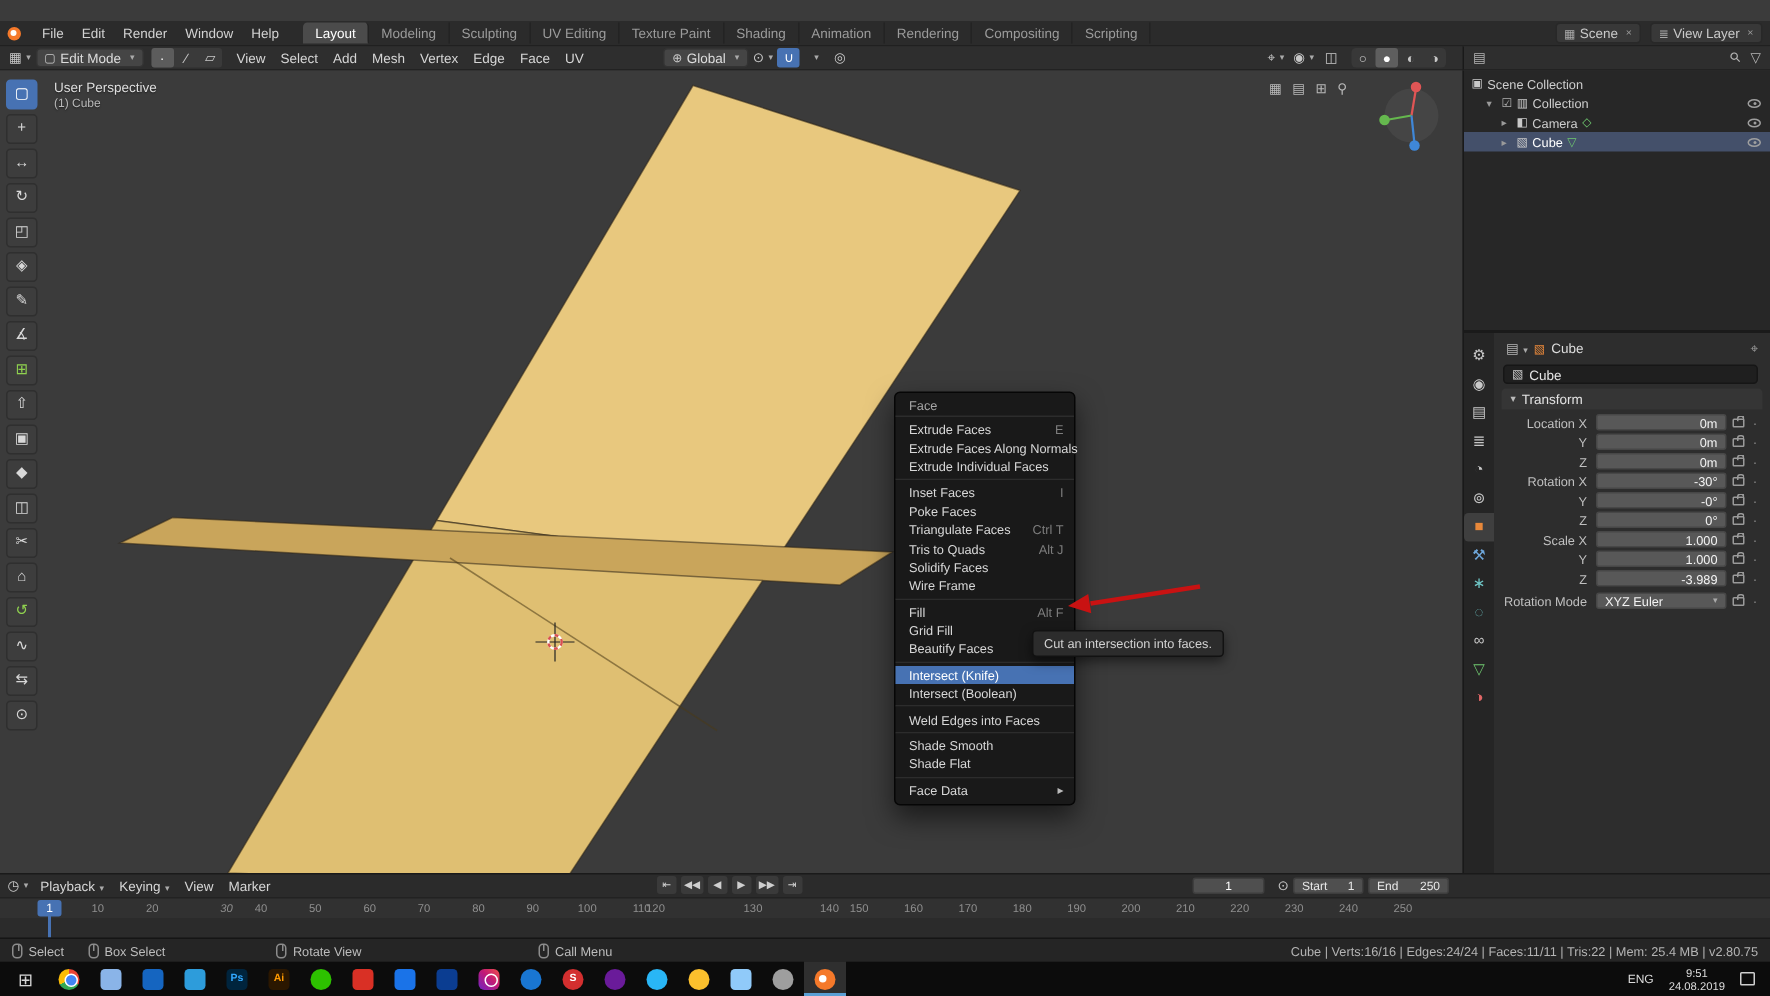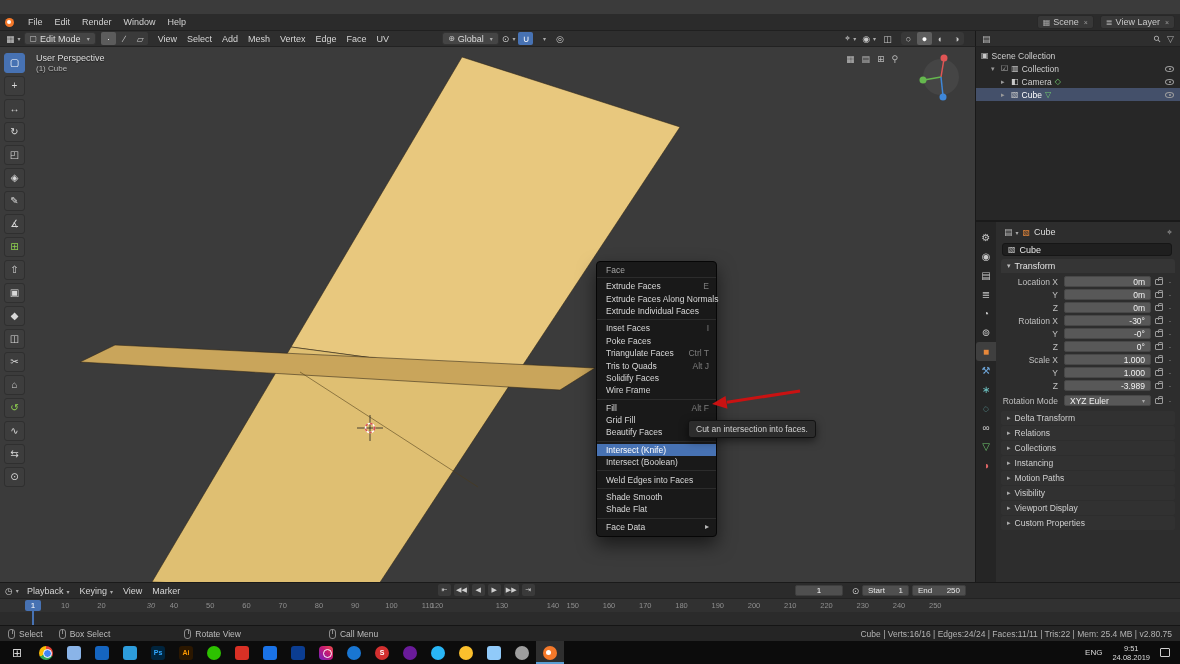--- a/index.html
+++ b/index.html
@@ -141,21 +141,21 @@
 .ruler{position:relative;height:14px;background:#313131;border-top:1px solid #222;}
 .tick{position:absolute;top:2px;transform:translateX(-50%);color:#8f8f8f;font-size:7.5px;}
 .cf-tab{position:absolute;left:25px;top:1px;width:16px;height:11px;background:var(--accent);border-radius:2px;color:#fff;font-size:8px;display:flex;align-items:center;justify-content:center;}
 .cf-line{position:absolute;left:32px;top:27px;width:2px;height:16px;background:var(--accent);}
 
 
 .statusbar{position:absolute;left:0;top:625px;width:1180px;height:16px;background:#252525;border-top:1px solid #151515;display:flex;align-items:center;padding:0 8px;font-size:8.5px;color:#bdbdbd;}
 .sb-left{display:flex;align-items:center;gap:16px;}
 .sb-item{display:flex;align-items:center;}
 .sb-item:nth-child(3){margin-left:58px;}
-.sb-item:nth-child(4){margin-left:72px;text-align:right;}
+.sb-item:nth-child(4){margin-left:102px;text-align:right;}
 .mouse{width:7px;height:10px;border:1px solid #8c8c8c;border-radius:3px;display:inline-block;position:relative;margin-right:4px;}
 .mouse::before{content:"";position:absolute;left:50%;top:0;width:1px;height:4px;background:#8c8c8c;}
 .sb-right{margin-left:auto;color:#b4b4b4;}
 
 
 .taskbar{position:absolute;left:0;top:641px;width:1180px;height:23px;background:#0c0c0c;display:flex;align-items:center;padding:0 2px;}
 .tb-start{width:30px;height:23px;display:flex;align-items:center;justify-content:center;}
 .start-glyph{font-size:12px;color:#d5d5d5;line-height:1;}
 .tb-apps{display:flex;align-items:center;}
 .tb-app{width:28px;height:23px;display:flex;align-items:center;justify-content:center;}
@@ -178,20 +178,32 @@
 
 
   <nav class="menubar" data-name="menubar">
     <span class="blogo" data-name="blender-menu-icon"></span>
     <div class="main-menus" data-name="main-menus">
         <span class="menu-item" data-name="menu-file">File</span>
         <span class="menu-item" data-name="menu-edit">Edit</span>
         <span class="menu-item" data-name="menu-render">Render</span>
         <span class="menu-item" data-name="menu-window">Window</span>
         <span class="menu-item" data-name="menu-help">Help</span>
+      </div>
+    <div class="workspaces" data-name="workspace-tabs">
+        <span class="ws-tab active" data-name="workspace-tab-layout">Layout</span>
+        <span class="ws-tab" data-name="workspace-tab-modeling">Modeling</span>
+        <span class="ws-tab" data-name="workspace-tab-sculpting">Sculpting</span>
+        <span class="ws-tab" data-name="workspace-tab-uv-editing">UV Editing</span>
+        <span class="ws-tab" data-name="workspace-tab-texture-paint">Texture Paint</span>
+        <span class="ws-tab" data-name="workspace-tab-shading">Shading</span>
+        <span class="ws-tab" data-name="workspace-tab-animation">Animation</span>
+        <span class="ws-tab" data-name="workspace-tab-rendering">Rendering</span>
+        <span class="ws-tab" data-name="workspace-tab-compositing">Compositing</span>
+        <span class="ws-tab" data-name="workspace-tab-scripting">Scripting</span>
       </div>
     <div class="mb-right" data-name="menubar-right">
       <div class="widget" data-name="scene-selector">
         <span class="wicon" data-name="scene-icon">▦</span>
         <span data-name="scene-label">Scene</span>
         <span class="wclose" data-name="scene-unlink-icon">×</span>
       </div>
       <div class="widget" data-name="view-layer-selector">
         <span class="wicon" data-name="view-layer-icon">≣</span>
         <span data-name="view-layer-label">View Layer</span>
@@ -576,30 +588,20 @@
               </div>
             </div>
           <div class="prow rm" data-name="rotation-mode-row">
             <span class="plabel" data-name="rotation-mode-label">Rotation Mode</span>
             <span class="pfield dd caretd" data-name="rotation-mode-dropdown">
               <span data-name="rotation-mode-value">XYZ Euler</span>
             </span>
             <span class="plock" data-name="lock-icon"></span>
             <span class="pdot" data-name="decorator-dot"></span>
           </div>
-          <div data-name="properties-sections">
-              <div class="psec" data-name="section-delta-transform">Delta Transform</div>
-              <div class="psec" data-name="section-relations">Relations</div>
-              <div class="psec" data-name="section-collections">Collections</div>
-              <div class="psec" data-name="section-instancing">Instancing</div>
-              <div class="psec" data-name="section-motion-paths">Motion Paths</div>
-              <div class="psec" data-name="section-visibility">Visibility</div>
-              <div class="psec" data-name="section-viewport-display">Viewport Display</div>
-              <div class="psec" data-name="section-custom-properties">Custom Properties</div>
-            </div>
         </div>
       </div>
     </div>
   </div>
 
   <div class="timeline" data-name="timeline-editor">
     <div class="tl-header" data-name="timeline-header">
       <span class="icon-btn caretd" data-name="timeline-editor-type-icon">◷</span>
       <div class="tl-menus" data-name="timeline-menus">
           <span class="hmenu caretd" data-name="timeline-menu-playback">Playback</span>

